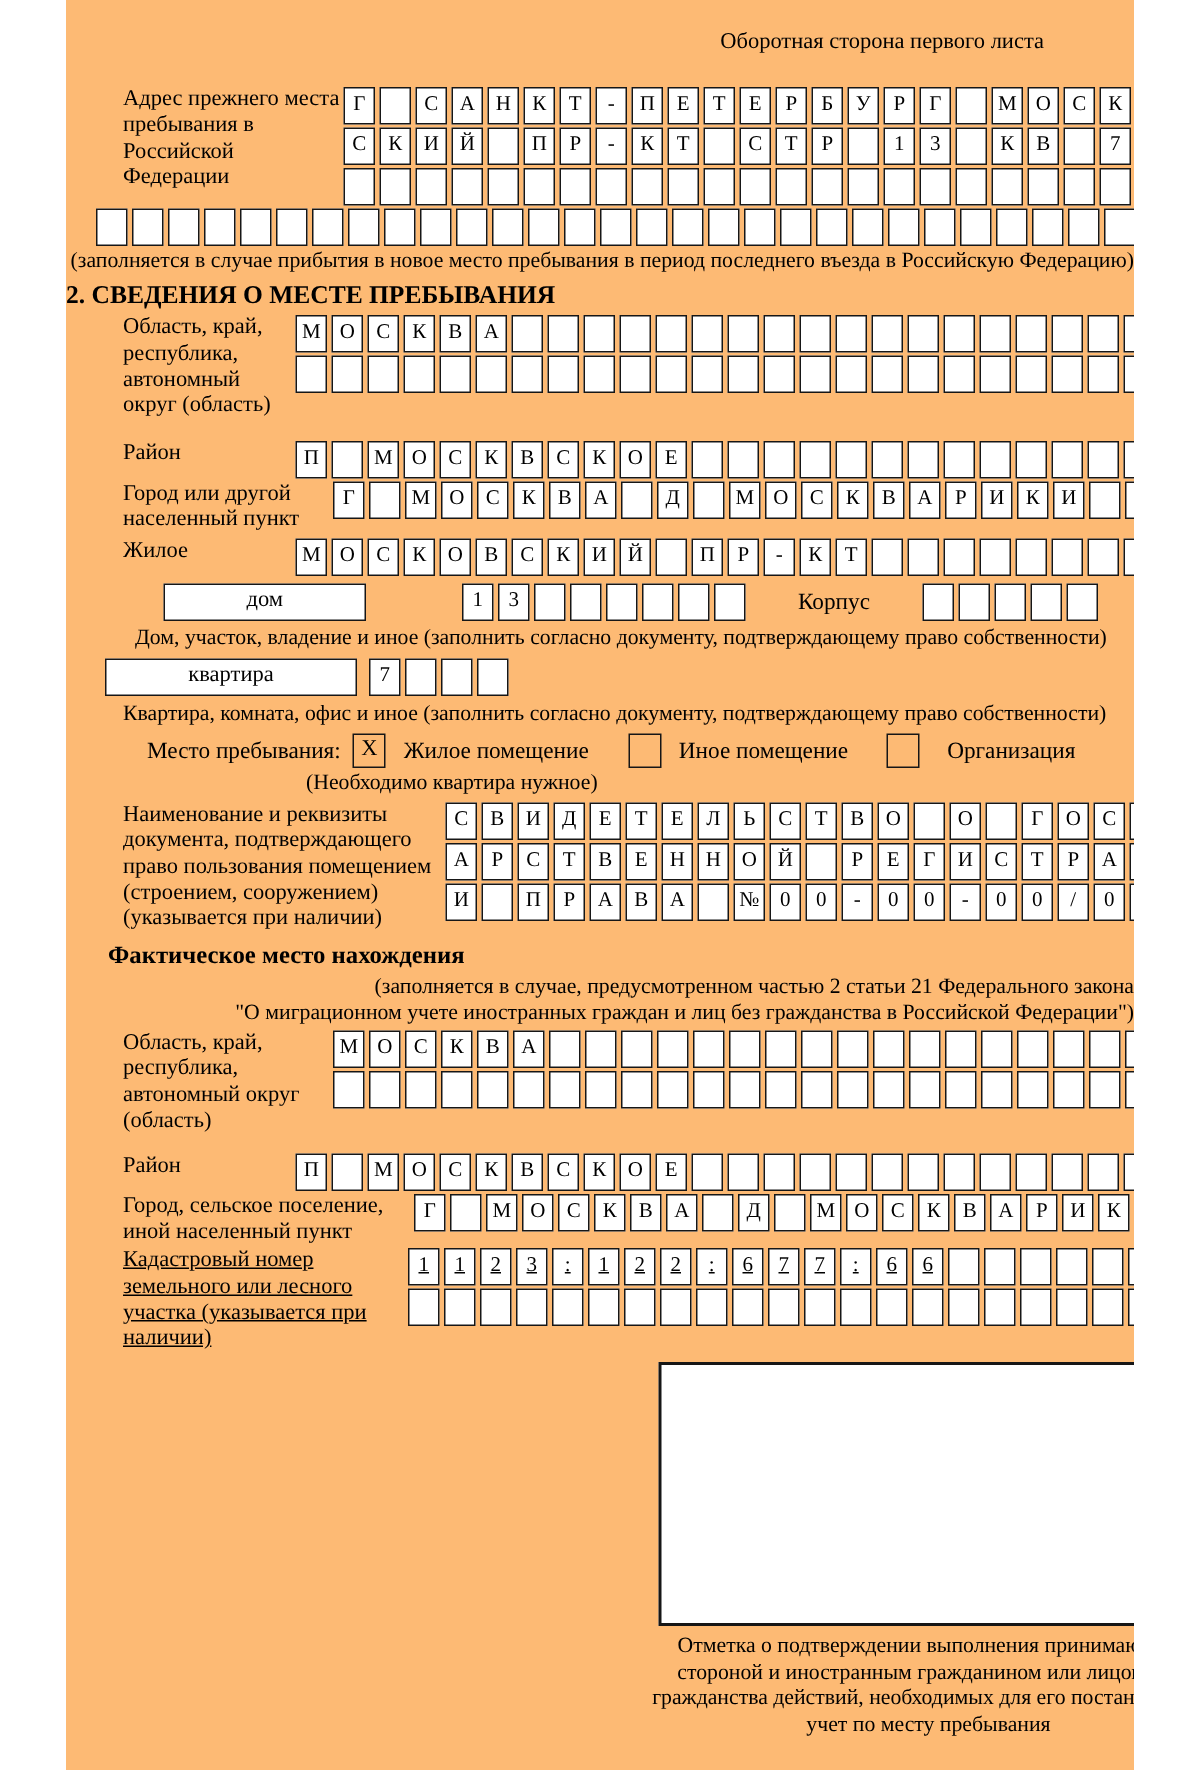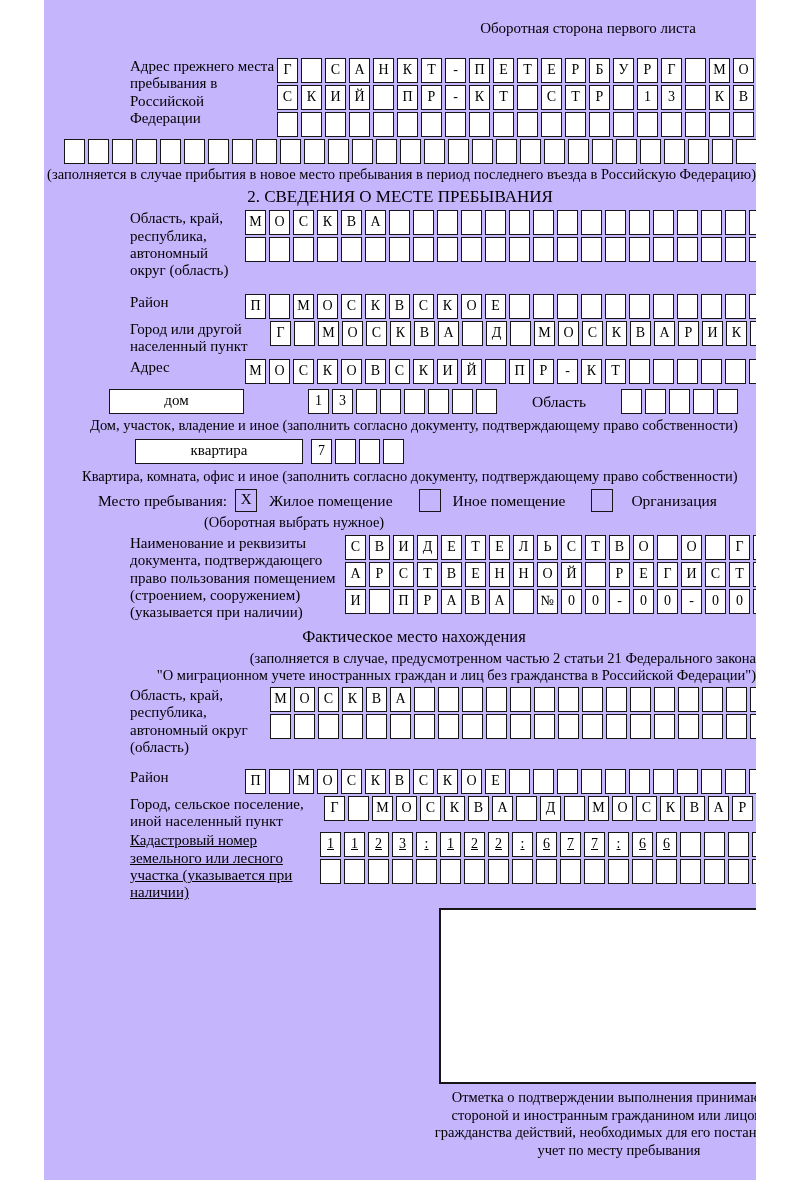--- a/index.html
+++ b/index.html
@@ -1,37 +1,37 @@
 <!DOCTYPE html>
 <html><head>
 <meta charset="utf-8">
 <style>
   html,body{margin:0;padding:0;background:#ffffff;}
   .sheet{
-    position:relative;width:712px;height:1180px;margin:0 auto;background:#c4b5fd;
+    position:relative;width:712px;height:1180px;margin:0 auto;background:#fdba74;
     color:#000;font-family:"Liberation Serif","DejaVu Serif",serif;overflow:hidden;
   }
   .corner{text-align:right;padding:20px 60px 0 0;font-size:15px;}
   .frow{display:flex;align-items:flex-start;}
-  .lbl{font-size:15px;line-height:1.16;padding-left:38px;box-sizing:border-box;flex:none;margin-left:48px;}
+  .lbl{font-size:15px;line-height:1.16;padding-left:38px;box-sizing:border-box;flex:none;}
   .w185{width:185px}.w153{width:153px}.w178{width:178px}.w232{width:232px}.w253{width:253px}.w228{width:228px}
   .gridcol{display:flex;flex-direction:column;gap:2px;}
   .boxrow{display:flex;gap:3px;flex:none;}
   .cbox{
     flex:none;width:21px;height:25px;box-sizing:border-box;border:1.6px solid #161616;
     font-size:14px;line-height:21px;text-align:center;background:#fff;
   }
   .wbox{
     flex:none;height:25px;box-sizing:border-box;border:1.6px solid #161616;
     font-size:15px;line-height:21px;text-align:center;background:#fff;
   }
   .inl{font-size:15.5px;line-height:25px;margin:0 7px;}
   .note{font-size:14.5px;line-height:1.18;}
   .center{text-align:right;}
-  .h-bold{font-weight:normal;text-align:center;font-size:17px;}
+  .h-bold{font-weight:bold;text-align:left;font-size:17px;}
   .cb{
     flex:none;width:22px;height:23px;box-sizing:border-box;border:1.6px solid #161616;
     font-size:15px;line-height:19px;text-align:center;margin-top:-1px;
   }
   .optlbl{font-size:15.5px;line-height:22px;}
   .stamp{
     box-sizing:border-box;border:2px solid #161616;width:357px;height:176px;
     margin-left:395px;background:#fff;
   }
   .caption{width:386px;margin-left:382px;font-size:14.5px;line-height:1.22;text-align:center;}
@@ -39,21 +39,21 @@
   .m-secA{margin-top:21px;}
   .m-row4{margin-top:2px;padding-left:20px;}
   .m-noteA{margin-top:2px;}
   .m-h2{margin-top:4px;}
   .m-reg{margin-top:3px;}
   .m-dist{margin-top:14px;}
   .m-city{margin-top:2px;}
   .m-street{margin-top:4px;}
   .m-house{margin-top:5px;margin-left:65px;gap:28px;}
   .m-note1{margin-top:3px;padding-left:46px;}
-  .m-kv{margin-top:4px;margin-left:91px;align-items:flex-end;}
+  .m-kv{margin-top:4px;margin-left:26px;align-items:flex-end;}
   .m-note2{margin-top:4px;padding-left:38px;font-family:Liberation Serif, serif;}
   .m-stay{margin-top:5px;padding-left:54px;}
   .m-note3{margin-top:2px;margin-left:160px;}
   .m-doc{margin-top:4px;}
   .m-h3{margin-top:5px;padding-left:28px;}
   .m-fnote{margin-top:3px;}
   .m-freg{margin-top:3px;}
   .m-fdist{margin-top:12px;}
   .m-fcity{margin-top:2px;}
   .m-cad{margin-top:2px;text-decoration:underline;}
@@ -303,21 +303,21 @@
         <span class="cbox">И</span>
         <span class="cbox">К</span>
         <span class="cbox">И</span>
         <span class="cbox"></span>
         <span class="cbox"></span>
         <span class="cbox"></span>
       </div>
   </div>
 
   <div class="frow m-street">
-    <div class="lbl w153">Адрес</div>
+    <div class="lbl w153">Жилое</div>
     <div class="boxrow">
         <span class="cbox">М</span>
         <span class="cbox">О</span>
         <span class="cbox">С</span>
         <span class="cbox">К</span>
         <span class="cbox">О</span>
         <span class="cbox">В</span>
         <span class="cbox">С</span>
         <span class="cbox">К</span>
         <span class="cbox">И</span>
@@ -346,21 +346,21 @@
     <div class="boxrow">
         <span class="cbox">1</span>
         <span class="cbox">3</span>
         <span class="cbox"></span>
         <span class="cbox"></span>
         <span class="cbox"></span>
         <span class="cbox"></span>
         <span class="cbox"></span>
         <span class="cbox"></span>
       </div>
-    <span class="inl">Область</span>
+    <span class="inl">Корпус</span>
     <div class="boxrow">
         <span class="cbox"></span>
         <span class="cbox"></span>
         <span class="cbox"></span>
         <span class="cbox"></span>
         <span class="cbox"></span>
       </div>
     <span class="inl">Строение</span>
     <div class="boxrow">
         <span class="cbox">1</span>
@@ -391,21 +391,21 @@
     <span class="optlbl">Жилое помещение</span>
     <div class="gap26"></div>
     <span class="cb"></span>
     <div class="gap12"></div>
     <span class="optlbl">Иное помещение</span>
     <div class="gap26"></div>
     <span class="cb"></span>
     <div class="gap18"></div>
     <span class="optlbl">Организация</span>
   </div>
-  <div class="note m-note3">(Оборотная выбрать нужное)</div>
+  <div class="note m-note3">(Необходимо квартира нужное)</div>
 
   <div class="frow m-doc">
     <div class="lbl w253">Наименование и реквизиты документа, подтверждающего право пользования помещением (строением, сооружением) (указывается при наличии)</div>
     <div class="gridcol">
       <div class="boxrow">
           <span class="cbox">С</span>
           <span class="cbox">В</span>
           <span class="cbox">И</span>
           <span class="cbox">Д</span>
           <span class="cbox">Е</span>

